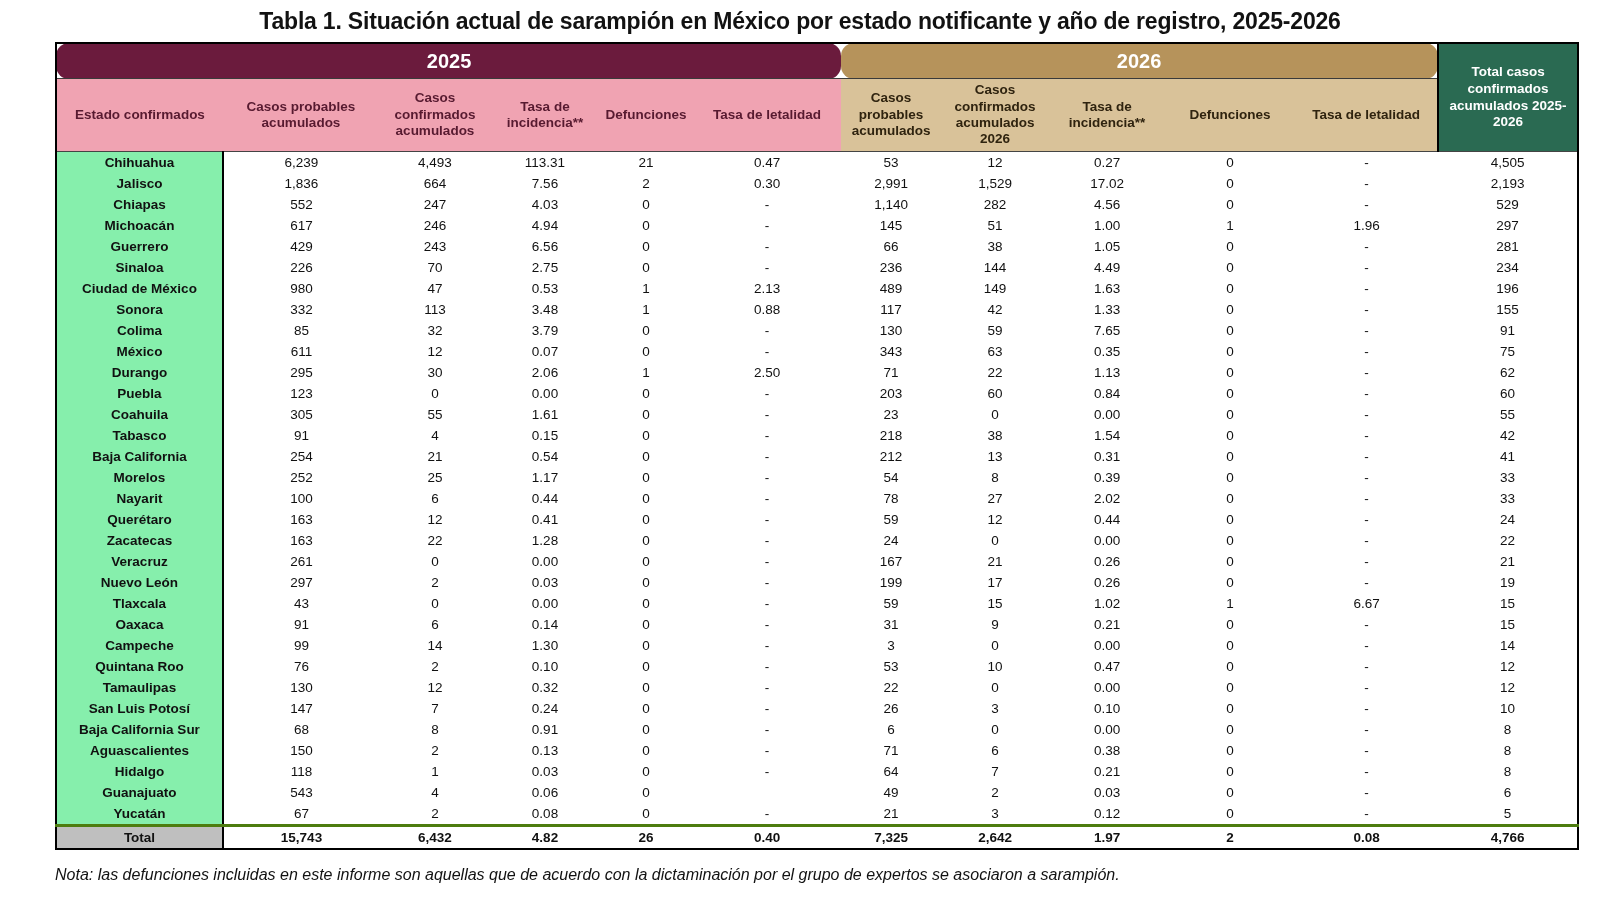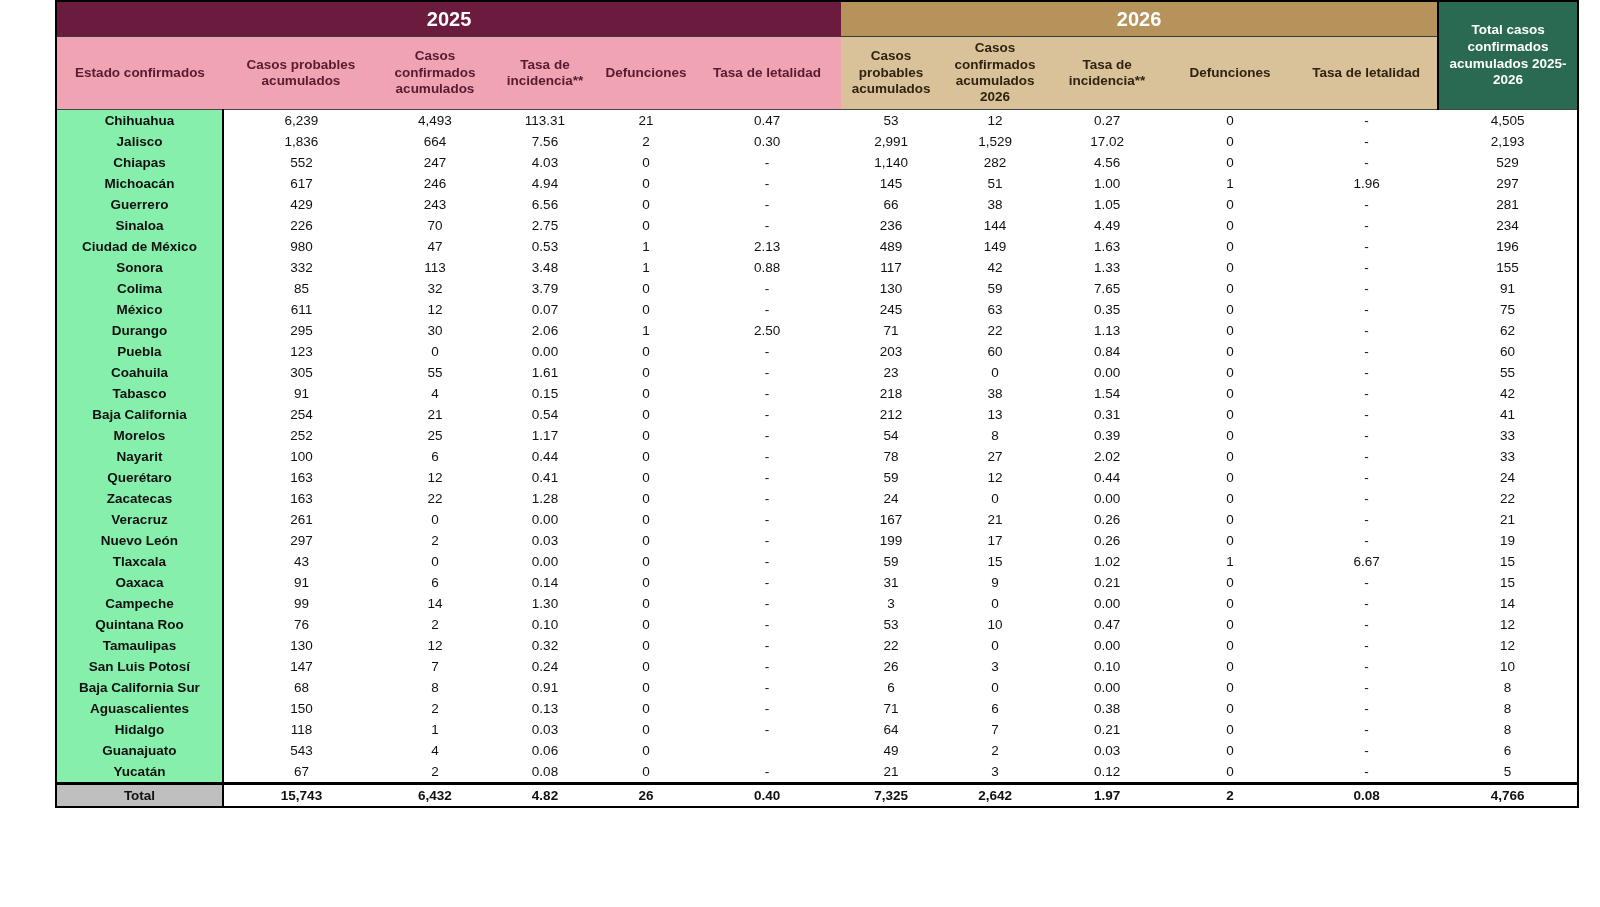--- a/index.html
+++ b/index.html
@@ -15,21 +15,21 @@
   }
   table.main{
     border-collapse:collapse;table-layout:fixed;
     width:1522px;margin-left:55px;
     border:2px solid #000;
   }
   th,td{padding:0;overflow:hidden;}
   
   .band{
     height:34px;font-size:20px;font-weight:bold;color:#fff;
-    text-align:center;vertical-align:middle;border-bottom:1px solid #3a3a3a;
+    text-align:center;vertical-align:middle;border-bottom:1px solid #3a3a3a;border-radius:13px;
   }
   .band.maroon{background:#6b1b3d;}
   .band.tan{background:#b6935b;}
   
   .sub{
     height:72px;font-size:13.5px;font-weight:bold;text-align:center;
     vertical-align:middle;white-space:normal;line-height:1.22;padding:0 3px;
   }
   .sub.pink{background:#f0a3b2;color:#571a30;}
   .sub.tanlight{background:#d9c299;color:#2f230f;}
@@ -42,35 +42,36 @@
   
   tbody td{
     height:21px;line-height:21px;font-size:13.5px;text-align:center;
     background:#fff;white-space:nowrap;
   }
   td.state-cell{
     background:#86efac;font-weight:bold;border-right:2px solid #000;
     font-size:13.5px;
   }
   
-  tfoot tr{border-top:3px solid #000000;}
+  tfoot tr{border-top:3px solid #4d7c0f;}
   tfoot td{
     height:21px;line-height:21px;font-size:13.5px;font-weight:bold;
     text-align:center;background:#fff;white-space:nowrap;
   }
   tfoot td.state-cell{background:#bfbfbf;}
   .note{
     margin:16px 0 0 55px;font-style:italic;font-size:16px;color:#121212;
   }
 </style>
 </head>
 <body>
 
 <div class="page">
 
+  <div class="title">Tabla 1. Situación actual de sarampión en México por estado notificante y año de registro, 2025-2026</div>
 
   <table class="main">
     <colgroup>
       <col style="width:167px">
         <col style="width:156px">
         <col style="width:112px">
       <col style="width:108px">
         <col style="width:94px">
         <col style="width:148px">
       <col style="width:100px">
@@ -227,21 +228,21 @@
           <td>-</td>
           <td>91</td>
         </tr>
         <tr>
           <td class="state-cell">México</td>
           <td>611</td>
           <td>12</td>
           <td>0.07</td>
           <td>0</td>
           <td>-</td>
-          <td>245</td>
+          <td>343</td>
           <td>63</td>
           <td>0.35</td>
           <td>0</td>
           <td>-</td>
           <td>75</td>
         </tr>
         <tr>
           <td class="state-cell">Durango</td>
           <td>295</td>
           <td>30</td>
@@ -561,14 +562,15 @@
           <td>7,325</td>
           <td>2,642</td>
           <td>1.97</td>
           <td>2</td>
           <td>0.08</td>
           <td>4,766</td>
         </tr>
       </tfoot>
   </table>
 
+  <p class="note">Nota: las defunciones incluidas en este informe son aquellas que de acuerdo con la dictaminación por el grupo de expertos se asociaron a sarampión.</p>
 
 </div>
 
 </body></html>

